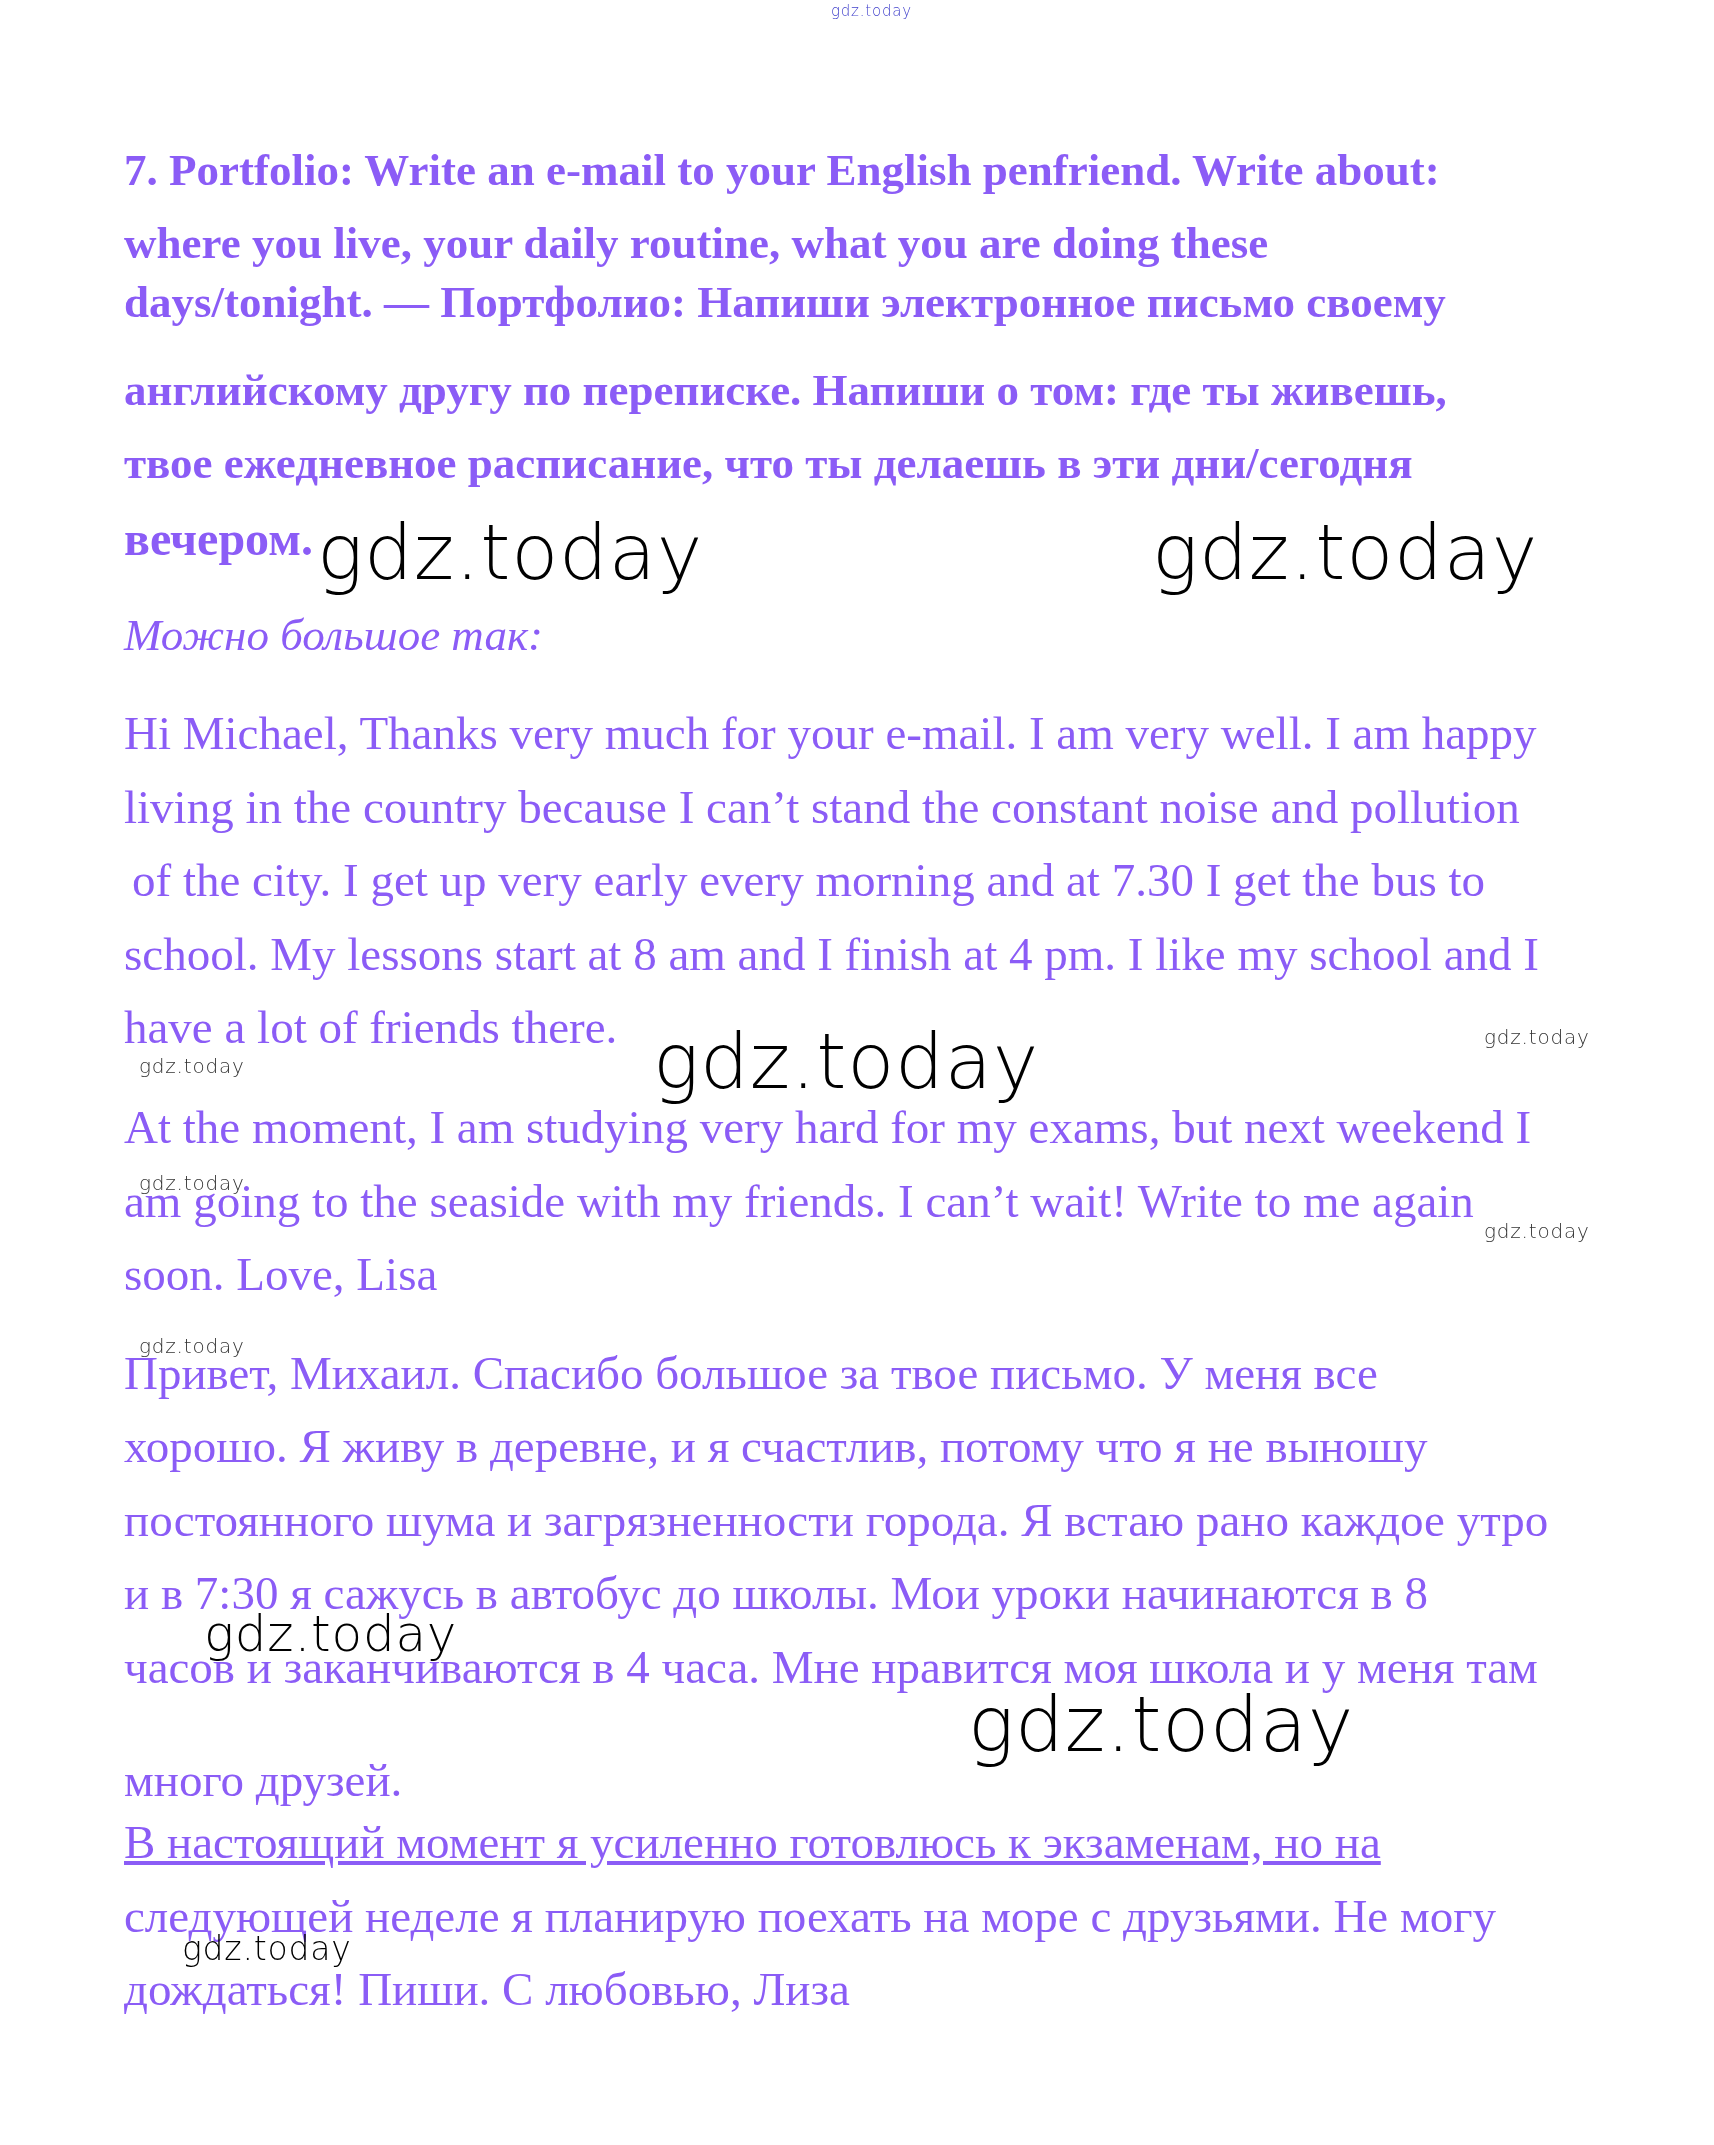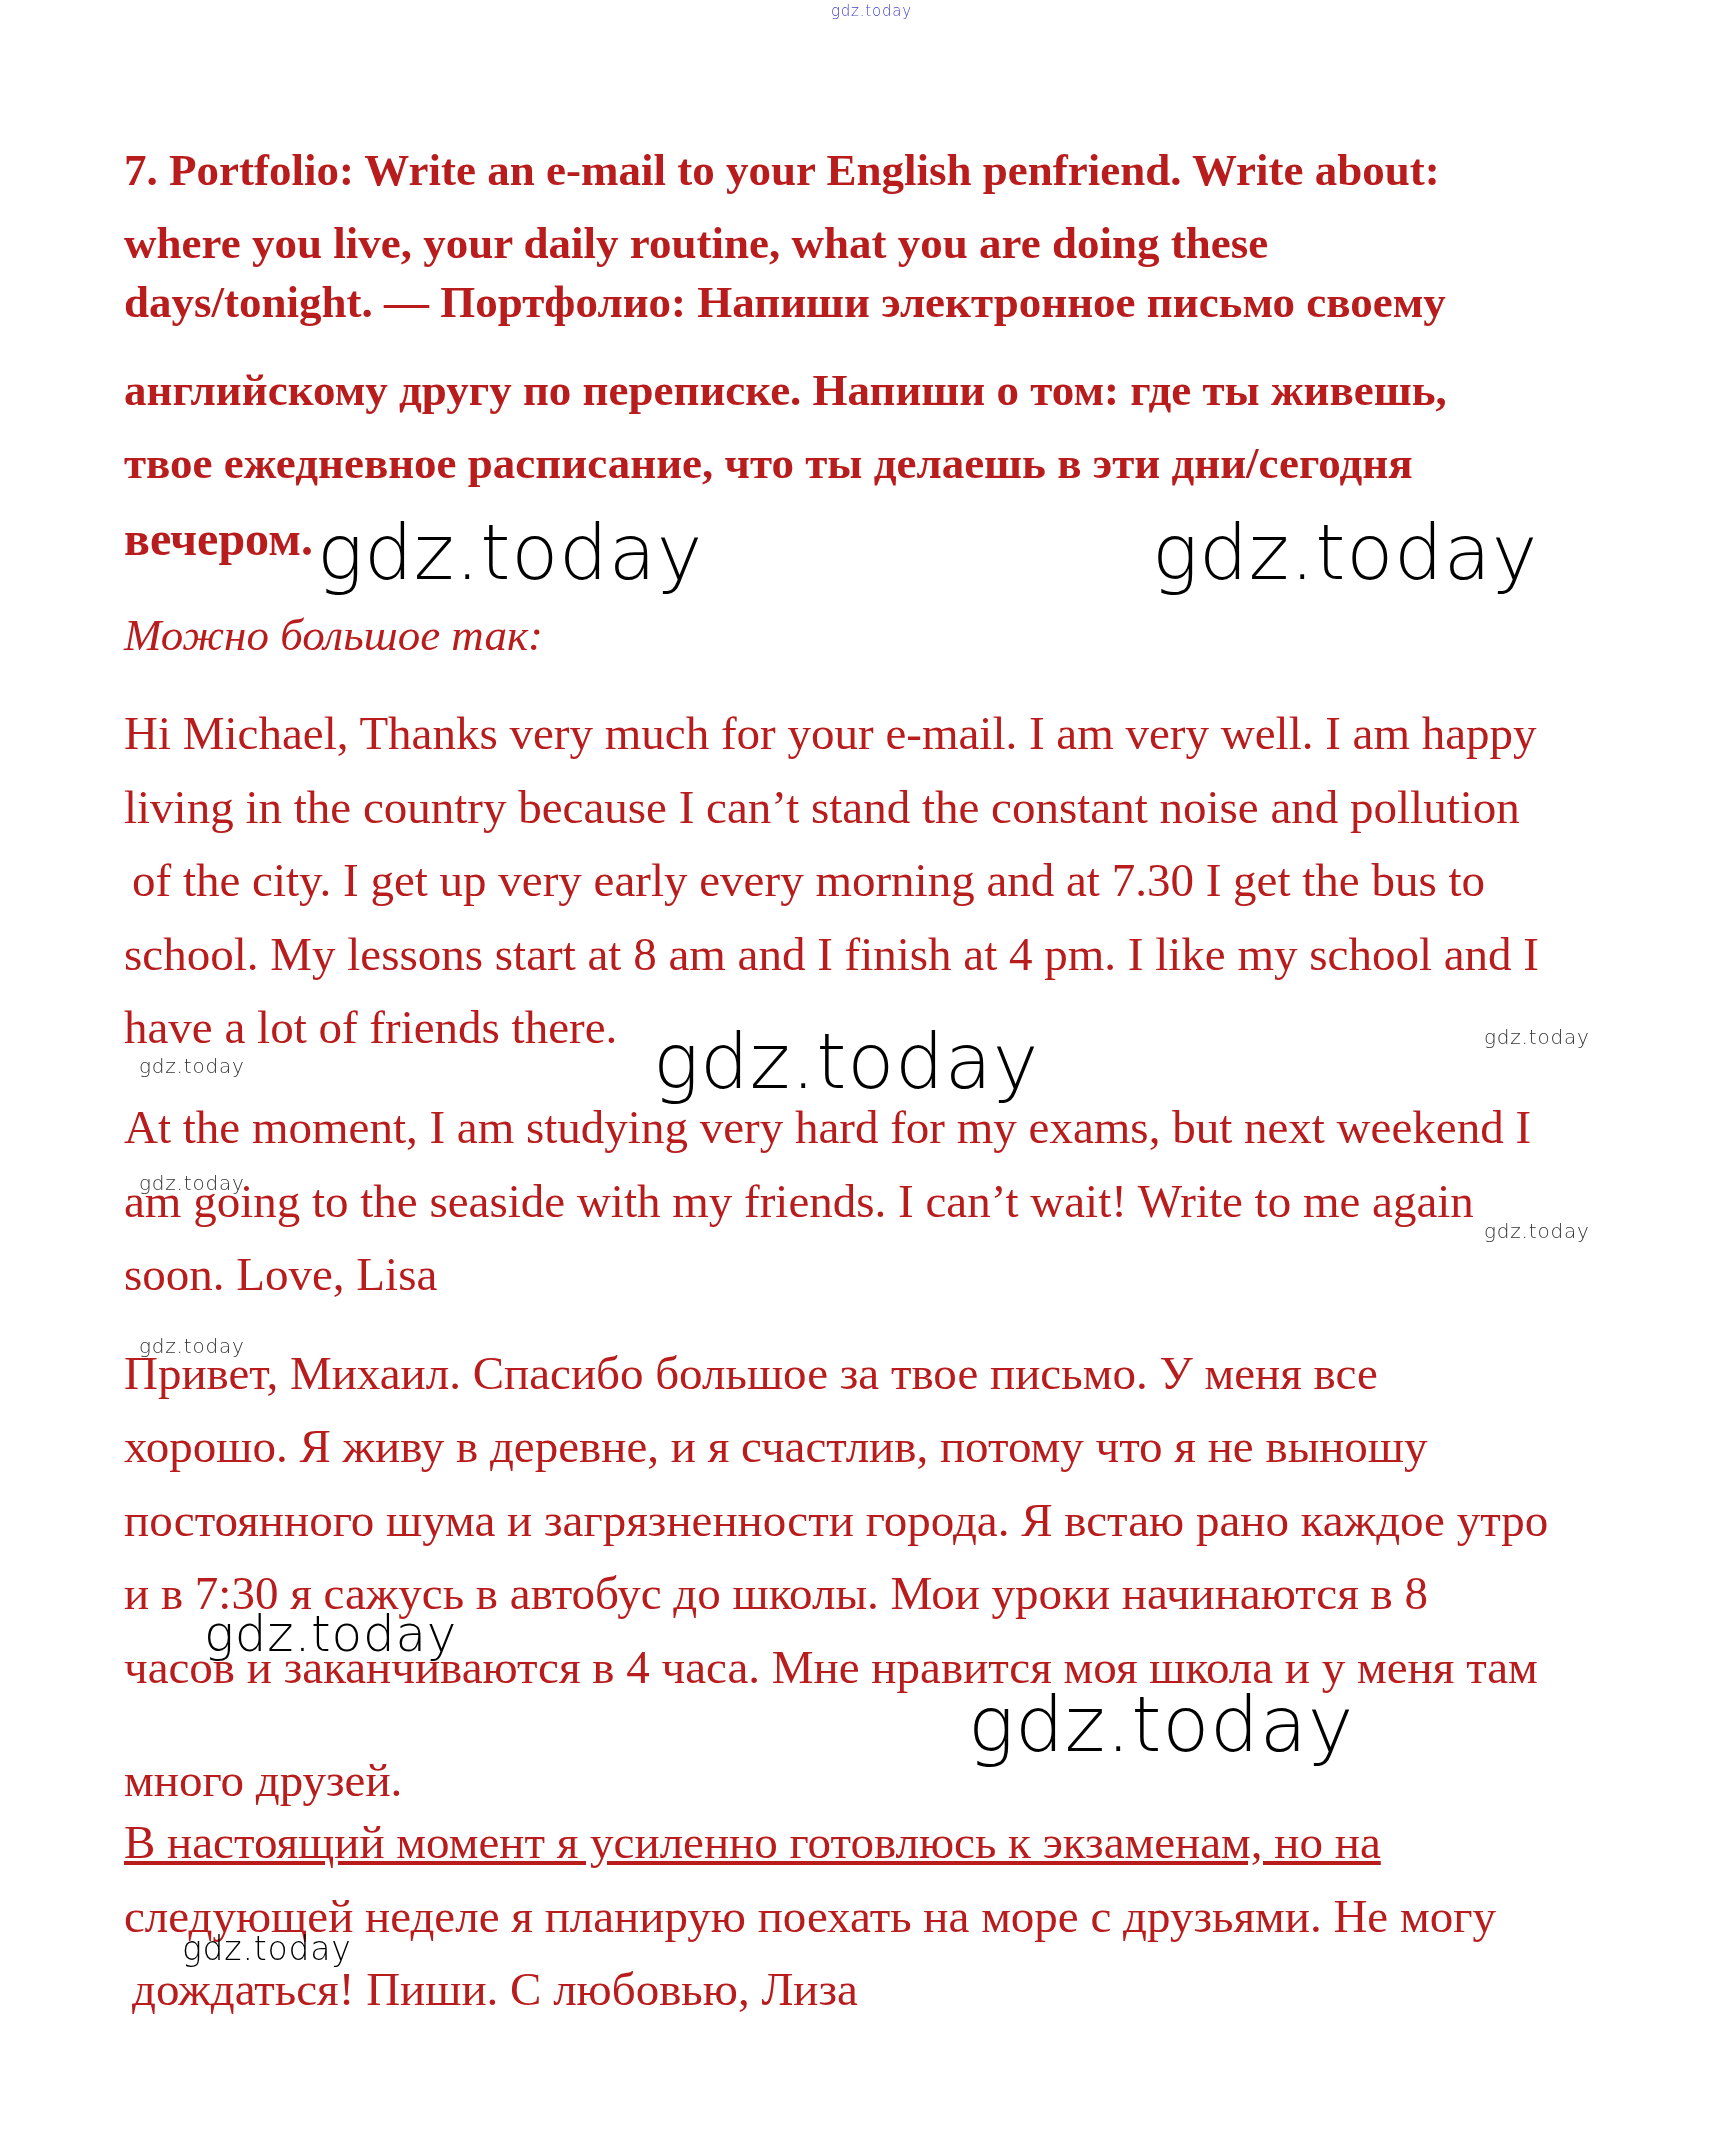--- a/index.html
+++ b/index.html
@@ -1,17 +1,17 @@
 <!DOCTYPE html>
 <html style="font-size:13.4px"><head>
 <meta charset="utf-8">
 <style>
   html, body { margin:0; padding:0; background:#ffffff; }
   body { width:1714px; height:2146px; position:relative; overflow:hidden; }
-  .line { position:absolute; left:124px; white-space:nowrap; color:#b91c1c; }
+  .line { position:absolute; left:124px; white-space:nowrap; color:#8b5cf6; }
   .serif { font-family:"Liberation Serif", "DejaVu Serif", serif; }
   .h { font-weight:bold; font-size:45px; }
   .it { font-style:italic; font-size:45px; }
   .p { font-size:47px; }
   .wm { position:absolute; font-family:"DejaVu Sans", "Liberation Sans", sans-serif; color:#000; white-space:nowrap; font-weight:200; letter-spacing:0.8px;text-align:right; }
   .wm-xl { font-size:77px; }
   .wm-l { font-size:50px; }
   .wm-s { font-size:20px; color:#333; }
   .wm-top { font-size:15px; color:#4444cc; }
 </style>
@@ -64,17 +64,17 @@
   <div class="line serif p" style="top:1640px;">часов и заканчиваются в 4 часа. Мне нравится моя школа и у меня там</div>
   <div class="line serif p" style="top:1753px;">много друзей.</div>
 </div>
 
 <div class="wm wm-l" style="left:204px;top:1605px;">gdz.today</div>
 <div class="wm wm-xl" style="left:968px;top:1680px;">gdz.today</div>
 
 <div>
   <div class="line serif p" style="top:1815px;text-decoration:underline;">В настоящий момент я усиленно готовлюсь к экзаменам, но на</div>
   <div class="line serif p" style="top:1889px;">следующей неделе я планирую поехать на море с друзьями. Не могу</div>
-  <div class="line serif p" style="top:1962px;margin-left:8px;">дождаться! Пиши. С любовью, Лиза</div>
+  <div class="line serif p" style="top:1962px;">дождаться! Пиши. С любовью, Лиза</div>
 </div>
 
 <div class="wm wm-l" style="left:182px;top:1929px;font-size:33px;">gdz.today</div>
 
 
 </body></html>

